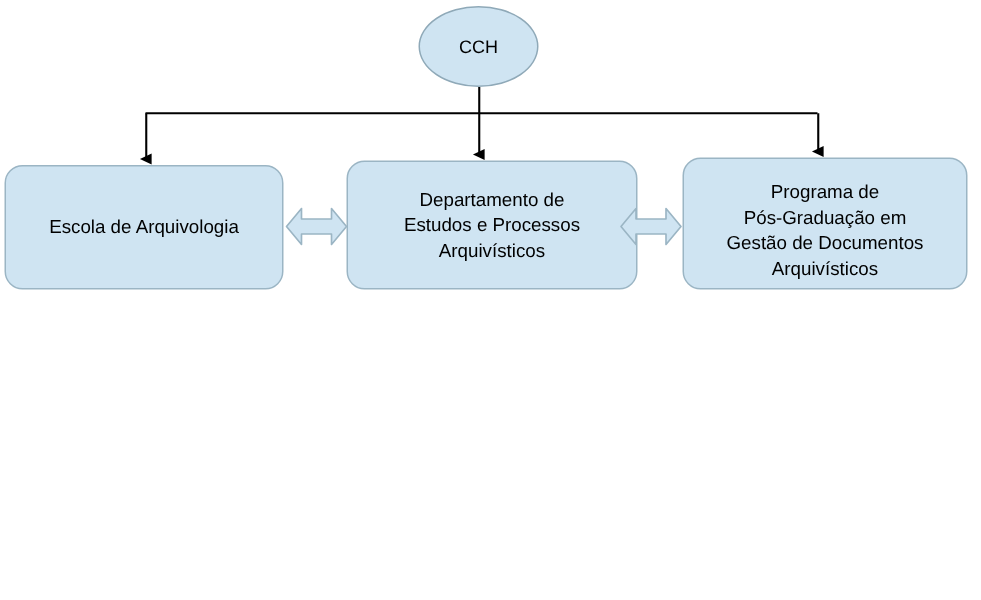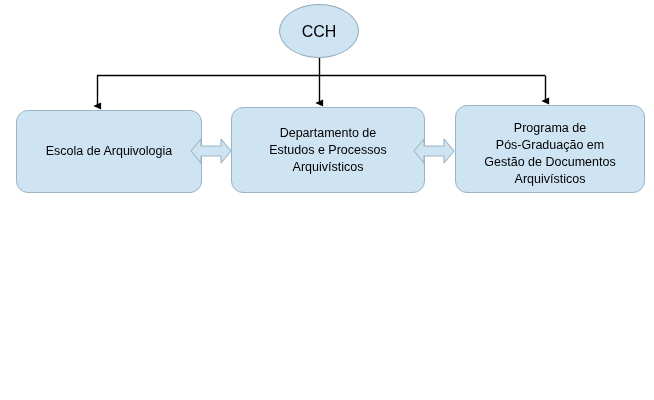--- a/index.html
+++ b/index.html
@@ -41,21 +41,21 @@
     height: 54px;
     border-radius: 50%;
     background: #cfe4f2;
     border: 1px solid #8fa9b8;
     box-sizing: border-box;
     display: flex;
     align-items: center;
     justify-content: center;
   }
   .node-ellipse .node-text {
-    font-size: 16px;
+    font-size: 12px;
     color: #000000;
     line-height: 15px;
     text-align: center;
     white-space: pre-line;
   }
 
   
   .node-box {
     position: absolute;
     background: #cfe4f2;
@@ -70,21 +70,21 @@
   .node-box .node-text {
     font-size: 12.5px;
     color: #000000;
     line-height: 17px;
     text-align: center;
     white-space: pre-line;
     padding: 0 6px;
   }
 
   #node-escola {
-    left: 16px;
+    left: 3px;
     top: 110px;
     width: 186px;
     height: 83px;
   }
   #node-departamento {
     left: 231px;
     top: 107px;
     width: 194px;
     height: 86px;
   }

